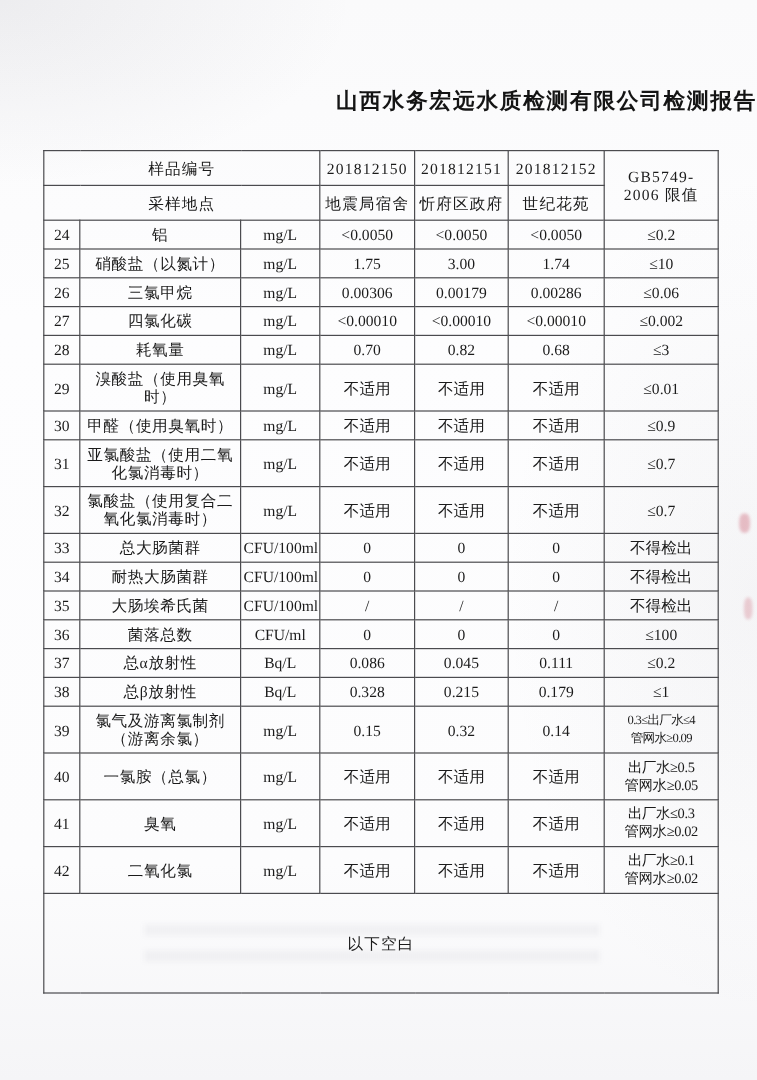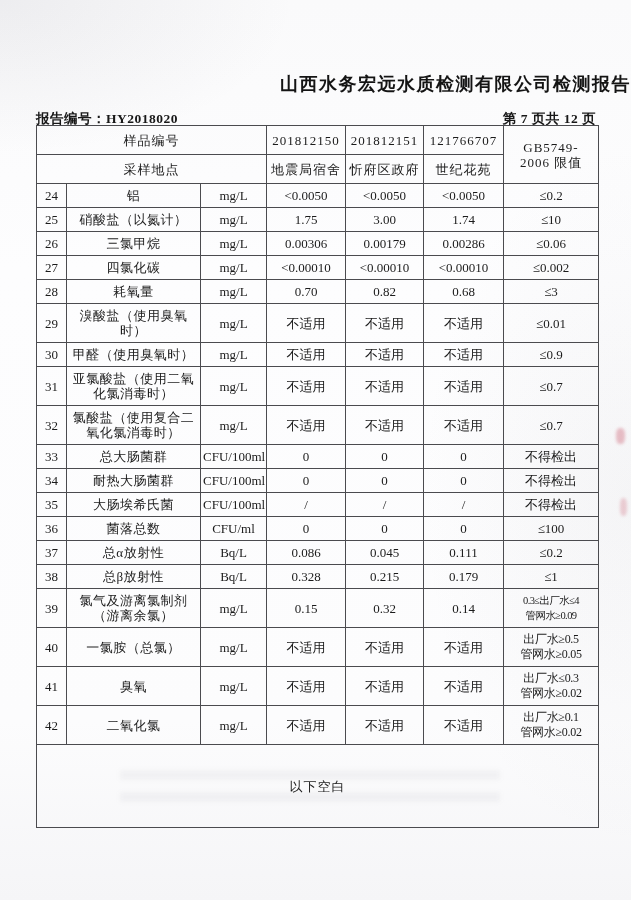--- a/index.html
+++ b/index.html
@@ -59,41 +59,37 @@
     background:repeating-linear-gradient(180deg,rgba(90,90,110,.05) 0 10px,rgba(0,0,0,0) 10px 22px);
     filter:blur(2px);}
 </style>
 </head>
 <body>
 
 <div class="page">
 
   <h1 class="title">山西水务宏远水质检测有限公司检测报告</h1>
 
-  <div class="meta">
-    <span>报告编号：HY2018020</span>
-    <span>第 7 页共 12 页</span>
-  </div>
 
   <table class="report">
     <colgroup>
       <col style="width:30px">
         <col style="width:134px">
         <col style="width:66px">
       <col style="width:79px">
         <col style="width:78px">
         <col style="width:80px">
       <col style="width:95px">
     </colgroup>
     <thead>
       <tr class="hrow">
         <td colspan="3">样品编号</td>
         <td>201812150</td>
         <td>201812151</td>
-        <td>121766707</td>
+        <td>201812152</td>
         <td rowspan="2" class="limit-head">GB5749-
 2006 限值</td>
       </tr>
       <tr class="hrow">
         <td colspan="3">采样地点</td>
         <td>地震局宿舍</td>
         <td>忻府区政府</td>
         <td>世纪花苑</td>
       </tr>
     </thead>

